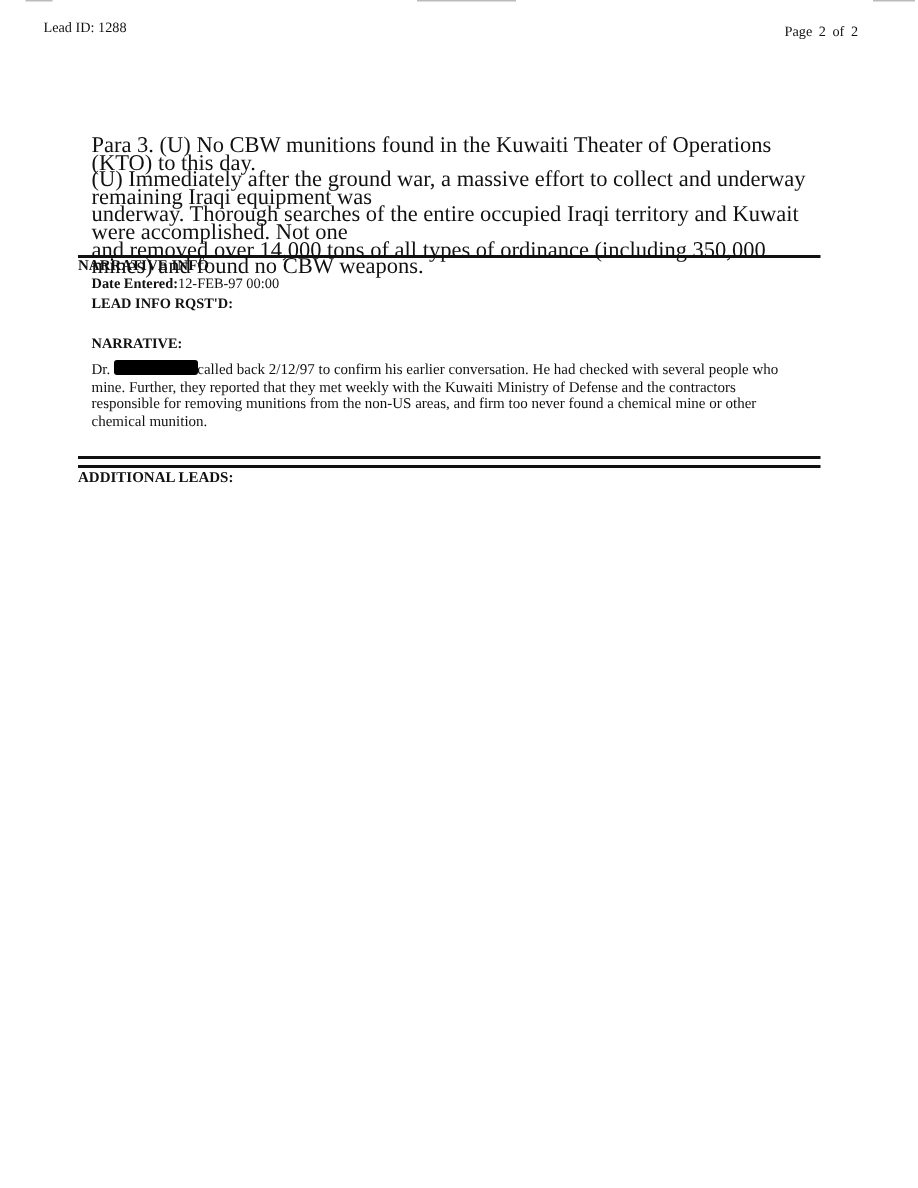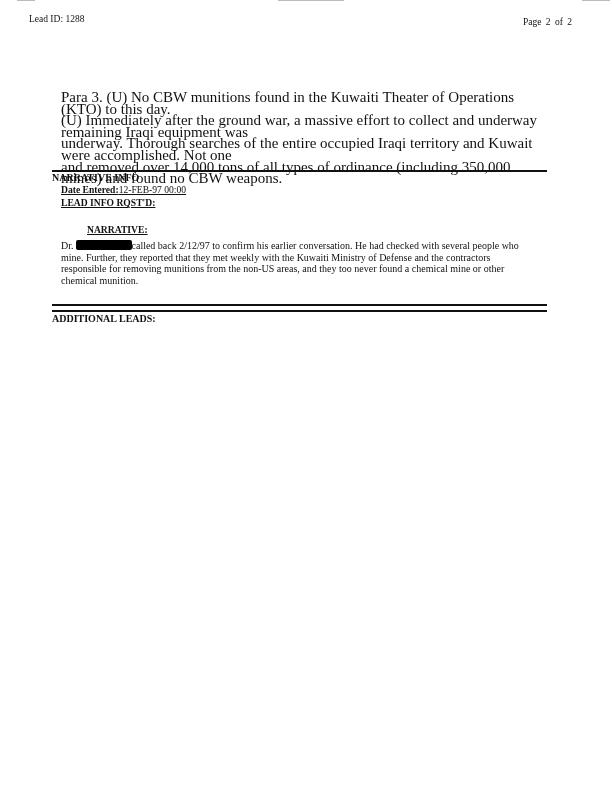--- a/index.html
+++ b/index.html
@@ -4,21 +4,21 @@
 <style>
   html,body{margin:0;padding:0;background:#fff;}
   body{width:612px;height:792px;position:relative;overflow:hidden;font-family:"Liberation Serif","DejaVu Serif",serif;color:#111;}
   .scanmark{position:absolute;top:0;height:1px;background:#bbb;}
   .hdr-left{position:absolute;left:29px;top:14px;font-size:9.5px;}
   .hdr-right{position:absolute;left:523px;top:17px;font-size:9.5px;word-spacing:2px;}
   .para{position:absolute;left:61px;top:92px;width:490px;font-size:15px;line-height:11.6px;}
   .para p{margin:0;}
   .rule{position:absolute;left:52px;width:495px;background:#111;}
   .sec-title{position:absolute;left:52px;font-weight:bold;font-size:10px;text-align:center;}
-  .field{position:absolute;left:61px;font-size:9.6px;text-decoration:underline;}
+  .field{position:absolute;left:61px;font-size:9.6px;}
   .field b{font-weight:bold;}
   .narr{position:absolute;left:61px;top:240px;width:490px;font-size:10px;line-height:11.6px;}
   .narr p{margin:0;}
   .redact{display:inline-block;width:56px;height:10px;background:#000;vertical-align:-1px;border-radius:2px;margin-left:2px;}
 </style>
 </head>
 <body>
 
 <div class="scanmark" style="left:17px;width:18px;"></div>
 <div class="scanmark" style="left:278px;width:66px;"></div>
@@ -37,26 +37,26 @@
 <div class="rule" style="top:170px;height:2px;"></div>
 <div class="sec-title" style="top:172px;">NARRATIVE INFO</div>
 
 <div class="field" style="top:184px;">
   <b>Date Entered:</b><span>12-FEB-97 00:00</span>
 </div>
 <div class="field" style="top:197px;text-align:center;">
   <b>LEAD INFO RQST'D:</b>
 </div>
 
-<div class="field" style="top:224px;margin-left:26px;">
+<div class="field" style="top:224px;">
   <b>NARRATIVE:</b>
 </div>
 
 <div class="narr">
   <p><span>Dr.</span><span class="redact"></span><span>called back 2/12/97 to confirm his earlier conversation.  He had checked with several people who</span></p>
   <p>mine.  Further, they reported that they met weekly with the Kuwaiti Ministry of Defense and the contractors</p>
-  <p>responsible for removing munitions from the non-US areas, and they too never found a chemical mine or other</p>
+  <p>responsible for removing munitions from the non-US areas, and firm too never found a chemical mine or other</p>
   <p>chemical munition.</p>
 </div>
 
 <div class="rule" style="top:304px;height:2px;"></div>
 <div class="rule" style="top:310px;height:2px;"></div>
 <div class="sec-title" style="top:313px;">ADDITIONAL LEADS:</div>
 
 </body></html>

